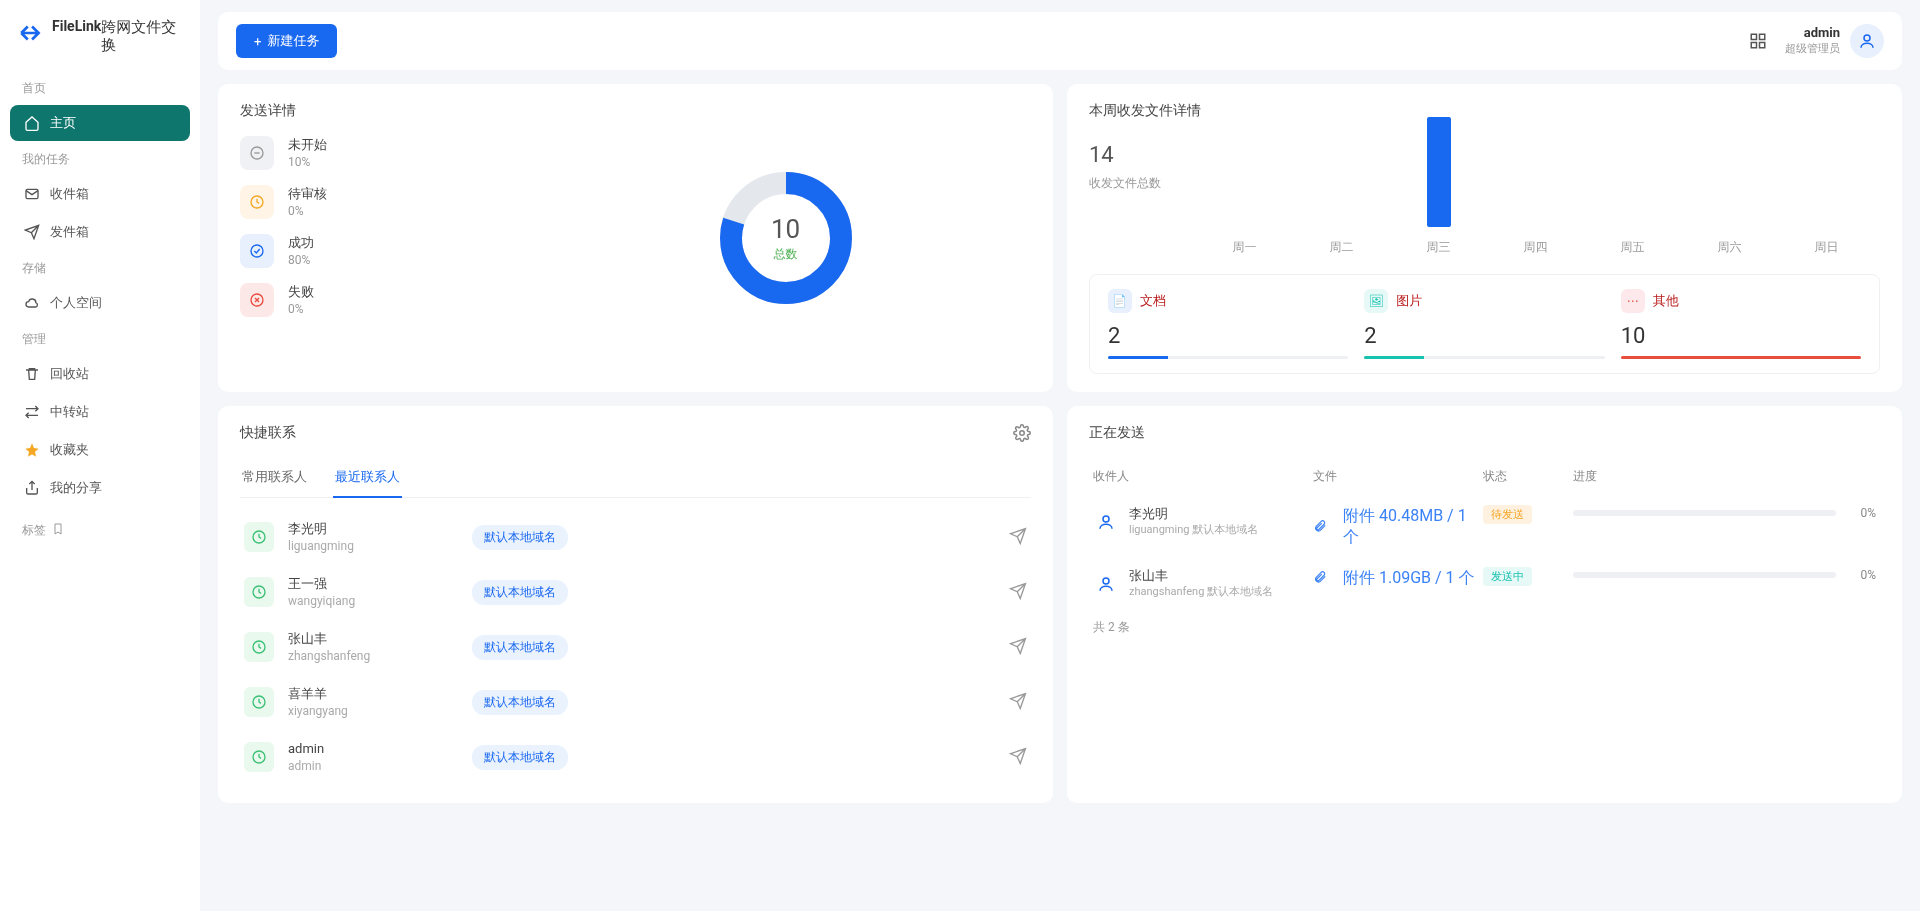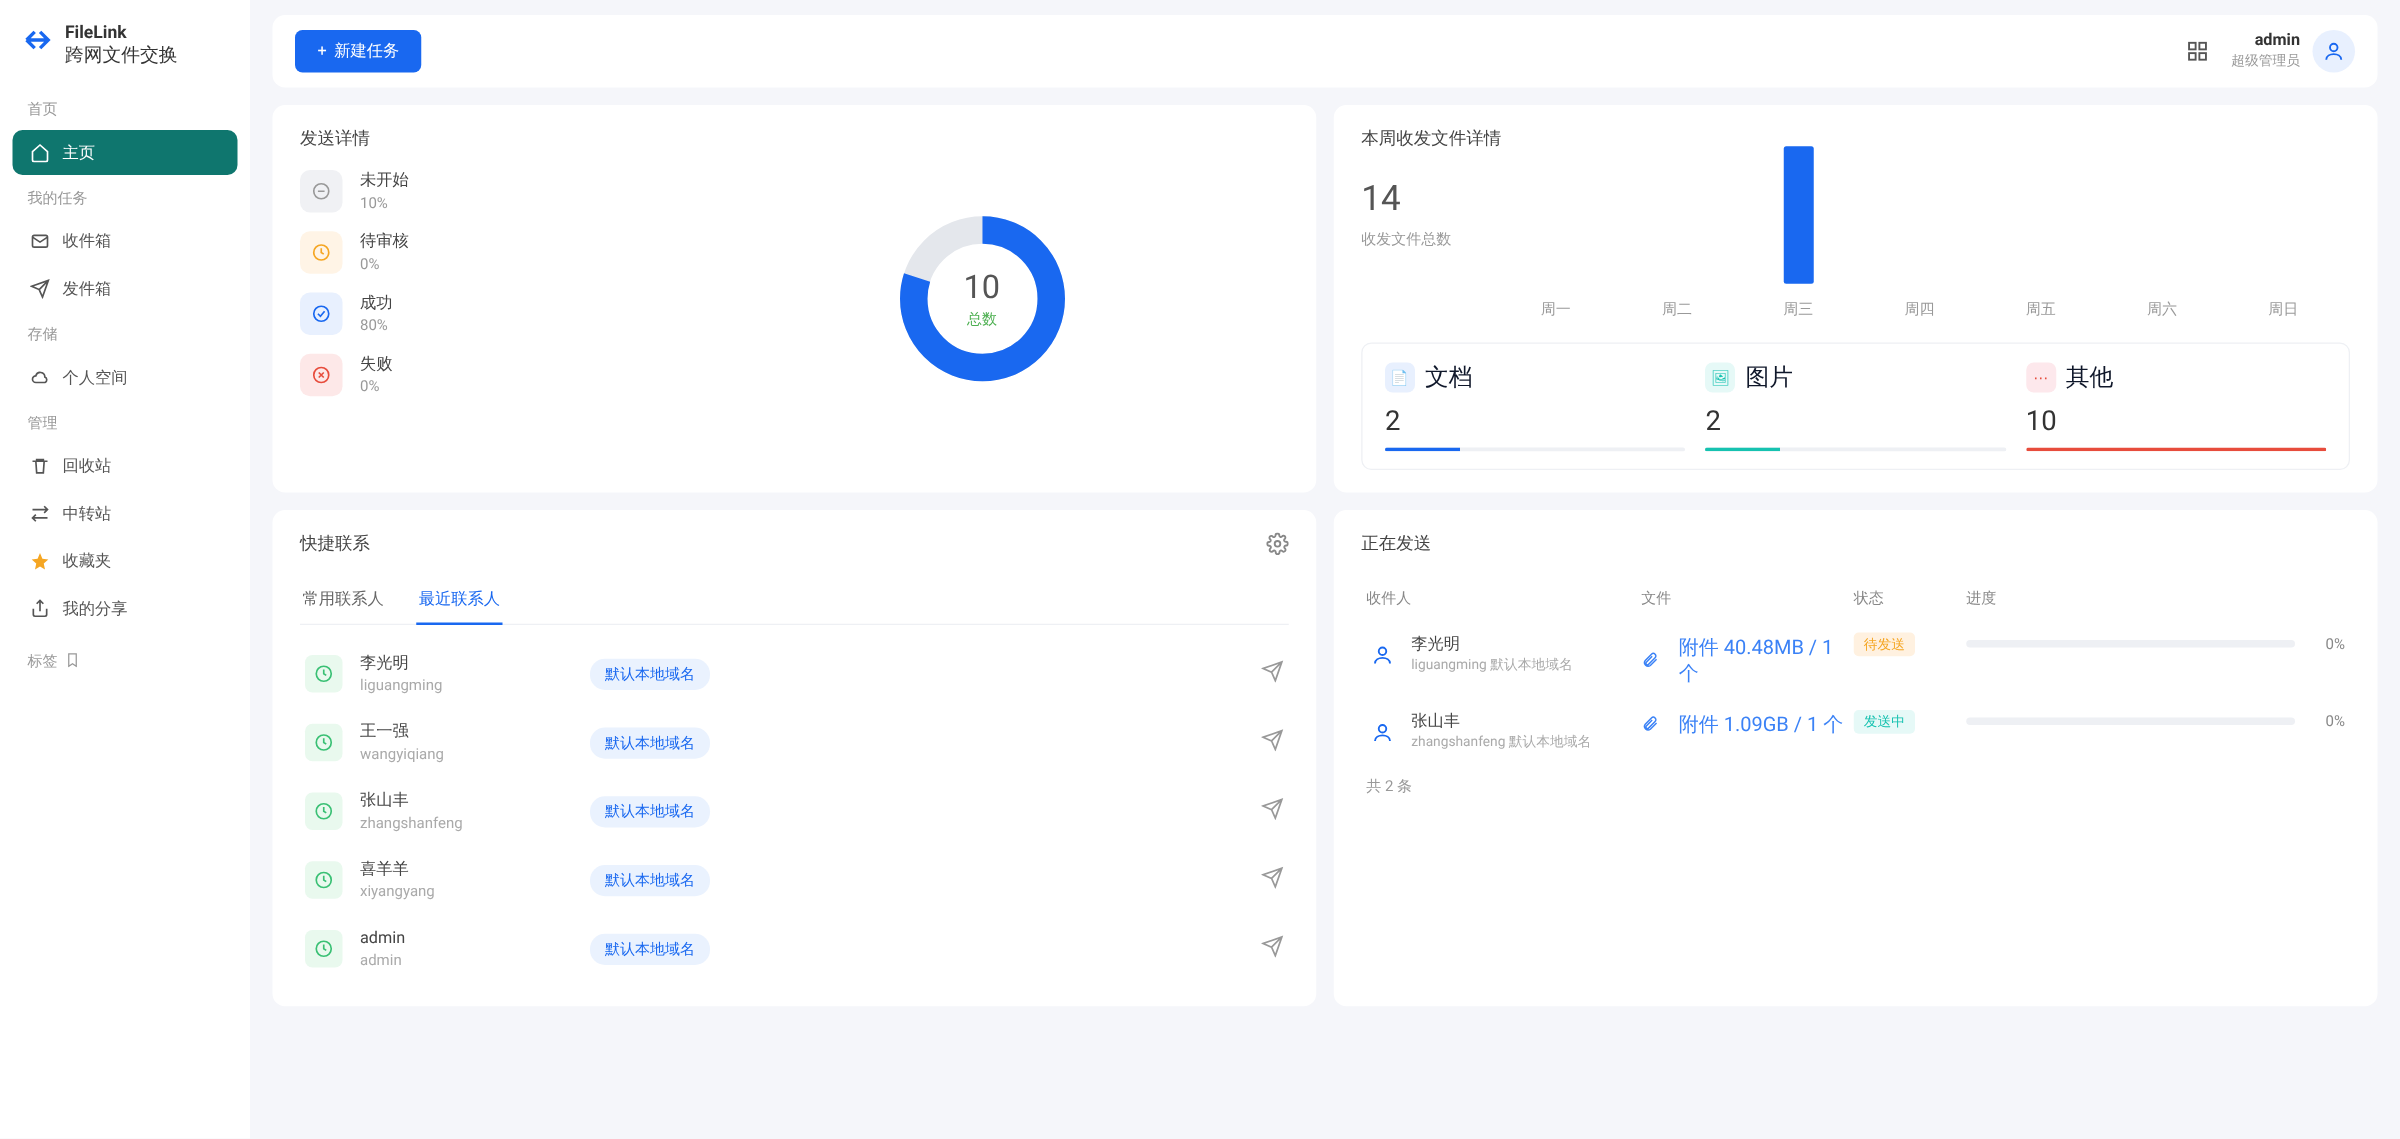--- a/index.html
+++ b/index.html
@@ -1,21 +1,21 @@
 <!DOCTYPE html>
 <html><head>
 <meta charset="utf-8">
 <style>
 *{margin:0;padding:0;box-sizing:border-box;font-family:-apple-system,BlinkMacSystemFont,"Segoe UI",Roboto,"Helvetica Neue",Arial,sans-serif}
 body{background:#f5f6fa;color:#333;font-size:13px}
 .app{display:flex;min-height:100vh}
 .sidebar{width:200px;background:#fff;padding:12px 10px;flex-shrink:0}
 .logo{display:flex;align-items:center;gap:8px;padding:6px 8px 16px}
 .logo-icon{color:#1968f0;font-size:24px}
-.logo-text{display:flex;flex-direction:column;line-height:1.2}
+.logo-text{display:flex;flex-direction:row;line-height:1.2}
 .logo-main{font-weight:700;font-size:14px;color:#333}
 .logo-sub{font-weight:400;font-size:15px;color:#333}
 .nav-section-label{color:#999;font-size:12px;padding:6px 12px;margin-top:4px}
 .nav-item{display:flex;align-items:center;gap:10px;padding:9px 14px;border-radius:8px;color:#555;cursor:pointer;margin:2px 0}
 .nav-item.active{background:#0f766e;color:#fff}
 .nav-item .nav-icon{width:16px;height:16px;display:inline-flex;align-items:center;justify-content:center}
 .nav-item.fav .nav-icon{color:#f5a623}
 .bookmark-row{display:flex;align-items:center;gap:6px;color:#999;font-size:12px;padding:6px 12px;margin-top:10px}
 
 .main{flex:1;padding:12px 18px;min-width:0}
@@ -48,34 +48,34 @@
 .donut-wrap{flex:1;display:flex;align-items:center;justify-content:center}
 .donut{position:relative;width:140px;height:140px}
 .donut svg{transform:rotate(-90deg)}
 .donut-center{position:absolute;inset:0;display:flex;flex-direction:column;align-items:center;justify-content:center}
 .donut-num{font-size:26px;color:#555}
 .donut-label{font-size:12px;color:#4caf50;margin-top:2px}
 
 .week-card{flex:1}
 .week-top{display:flex;gap:30px}
 .week-total{}
-.week-num{font-size:28px;color:#555;margin:6px 0 8px}
+.week-num{font-size:22px;color:#555;margin:6px 0 8px}
 .week-sub{font-size:12px;color:#999}
 .bars{flex:1;display:flex;align-items:flex-end;justify-content:flex-start;gap:10px;height:120px;padding:0 10px}
 .bar-col{display:flex;flex-direction:column;align-items:center;gap:6px;flex:1}
 .bar{width:24px;background:#1968f0;border-radius:2px}
 .bar-label{font-size:12px;color:#999;margin-top:6px}
 .file-type-row{display:flex;gap:16px;margin-top:18px;border:1px solid #eef0f4;border-radius:8px;padding:14px 18px}
 .ft{flex:1}
 .ft-head{display:flex;align-items:center;gap:8px;margin-bottom:10px}
 .ft-icon{width:24px;height:24px;border-radius:6px;display:flex;align-items:center;justify-content:center;font-size:12px}
 .fti-doc{background:#e8f0fe;color:#1968f0}
 .fti-img{background:#e6f9f7;color:#16c2b0}
 .fti-other{background:#fde8ec;color:#e74c3c}
-.ft-name{font-size:19px;color:#0f172a}
+.ft-name{font-size:13px;color:#b91c1c}
 .ft-val{font-size:22px;color:#333;margin-bottom:8px}
 .ft-bar{height:3px;background:#eef0f4;border-radius:2px;overflow:hidden}
 .ft-bar-fill{height:100%;width:30%}
 .fb-blue{background:#1968f0}
 .fb-teal{background:#16c2b0}
 .fb-red{background:#e74c3c}
 
 .contacts-card{flex:1;position:relative}
 .gear-icon{position:absolute;top:18px;right:22px;color:#888;cursor:pointer}
 .tabs{display:flex;gap:24px;border-bottom:1px solid #eef0f4;margin:6px 0 12px}

